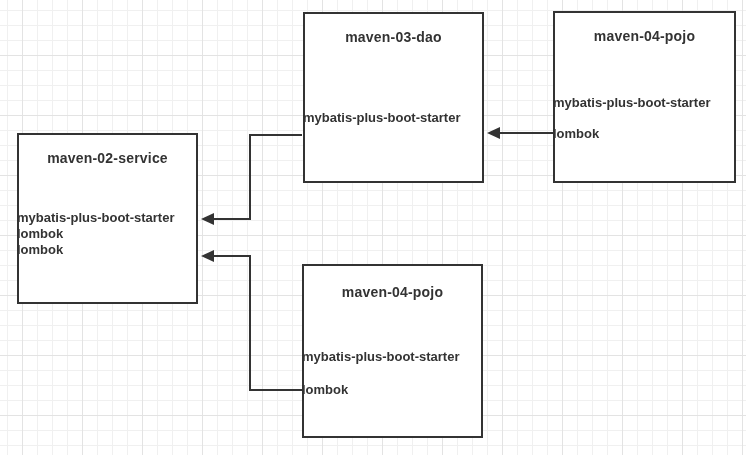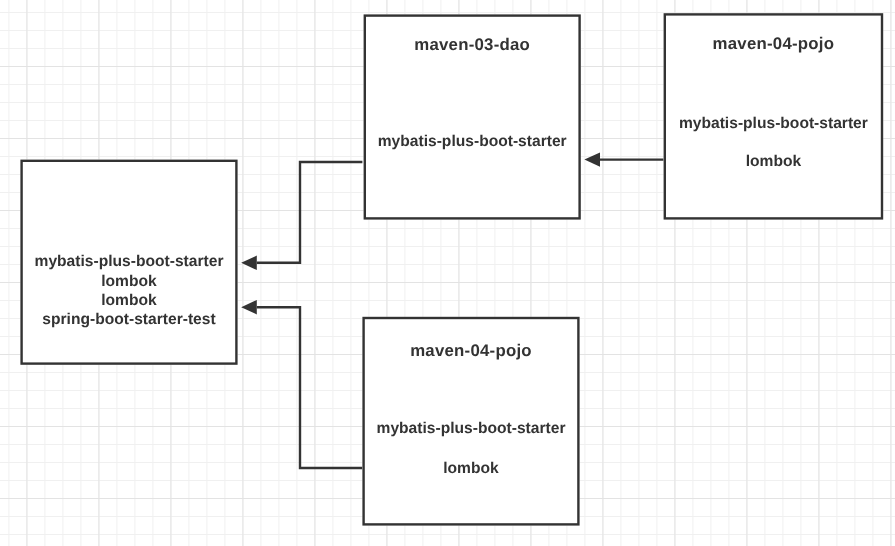--- a/index.html
+++ b/index.html
@@ -44,21 +44,21 @@
     text-align: center;
     font-size: 14px;
     letter-spacing: 0.2px;
     white-space: nowrap;
   }
   #node-pojo-bottom .node-title { top: 17px; }
 
   .node-body {
     position: absolute;
     left: -2px; right: -2px;
-    text-align: center;
+    text-align: left;
     font-size: 13px;
   }
   #node-dao .node-body         { top: 96px; }
   #node-pojo-top .node-body    { top: 82px; }
   #node-service .node-body     { top: 75px; }
   #node-pojo-bottom .node-body { top: 83px; }
 
   .dep {
     height: 16px;
     line-height: 16px;
@@ -104,25 +104,25 @@
 
   <div class="node" id="node-pojo-top">
     <div class="node-title">maven-04-pojo</div>
     <div class="node-body">
       <div class="dep">mybatis-plus-boot-starter</div>
       <div class="dep">lombok</div>
     </div>
   </div>
 
   <div class="node" id="node-service">
+    <div class="node-title">maven-02-service</div>
     <div class="node-body">
       <div class="dep">mybatis-plus-boot-starter</div>
       <div class="dep">lombok</div>
       <div class="dep">lombok</div>
-      <div class="dep">spring-boot-starter-test</div>
     </div>
   </div>
 
   <div class="node" id="node-pojo-bottom">
     <div class="node-title">maven-04-pojo</div>
     <div class="node-body">
       <div class="dep">mybatis-plus-boot-starter</div>
       <div class="dep">lombok</div>
     </div>
   </div>

